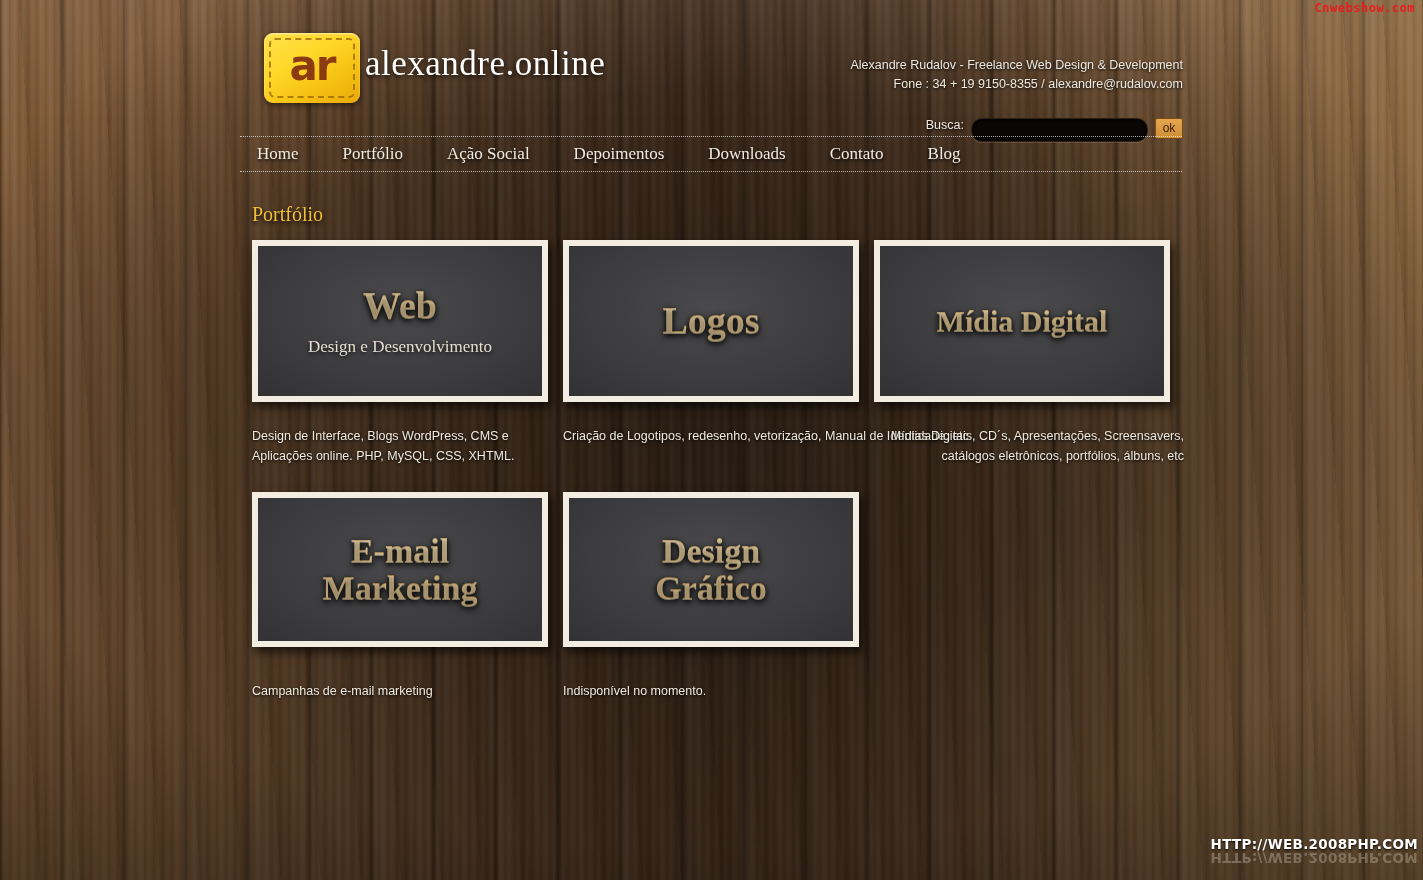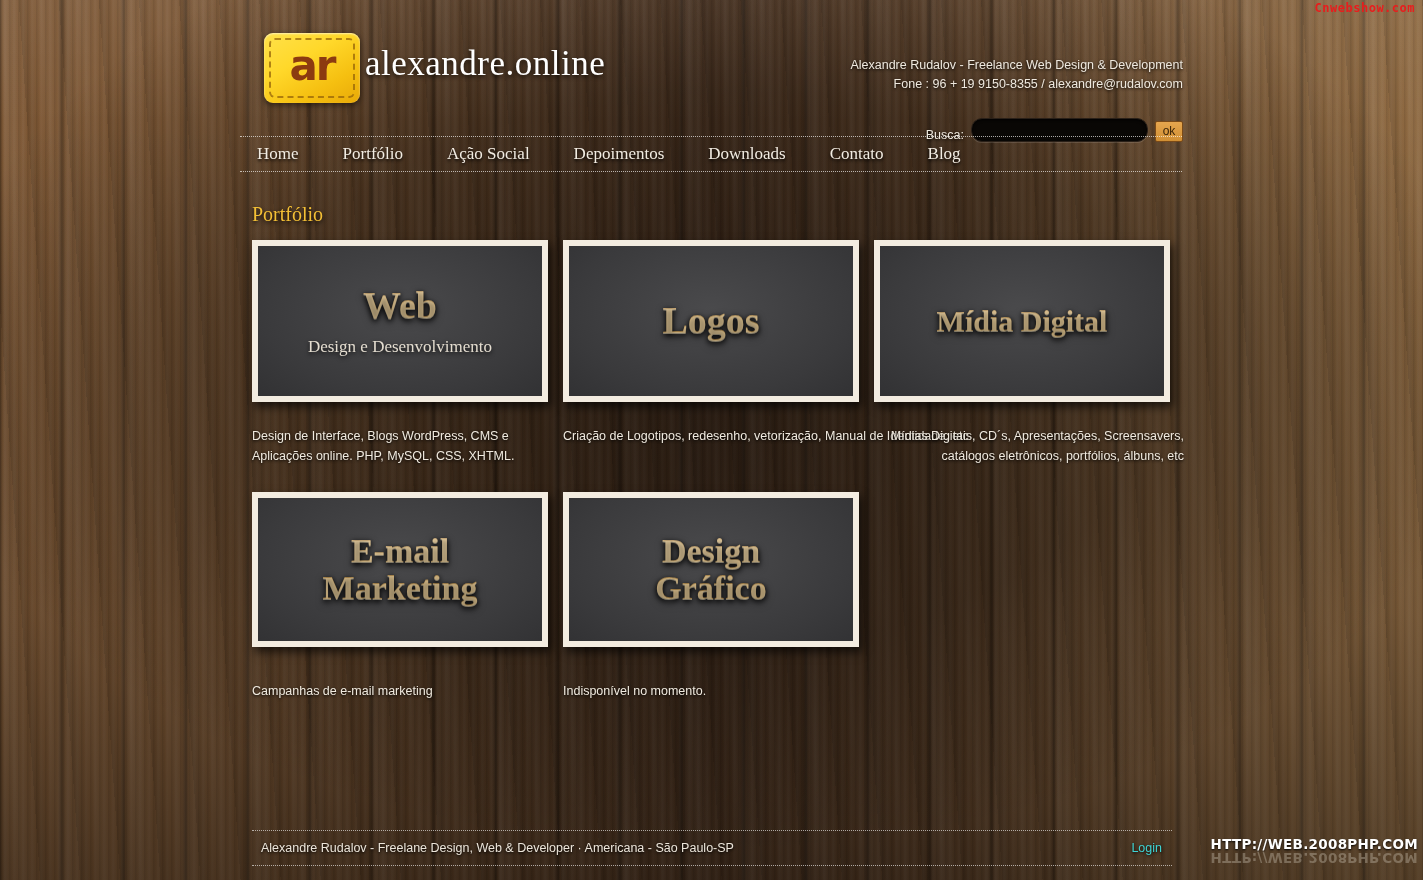--- a/index.html
+++ b/index.html
@@ -61,21 +61,21 @@
   }
   #brand .tag{
     font-family:"Liberation Serif", serif;font-size:17px;color:#e8e2d6;
     margin-top:3px;text-shadow:0 2px 3px rgba(0,0,0,0.8);
   }
   #contact{
     position:absolute;right:2px;top:36px;text-align:right;
     font-size:12.5px;color:#efe9df;line-height:1.55;
     text-shadow:0 1px 3px rgba(0,0,0,0.9);white-space:nowrap;
   }
-  #search-row{position:absolute;right:2px;top:98px;display:flex;align-items:flex-end;gap:7px;}
+  #search-row{position:absolute;right:2px;top:98px;display:flex;align-items:flex-start;gap:7px;}
   #search-label{font-size:12.5px;color:#efe9df;text-shadow:0 1px 3px rgba(0,0,0,0.9);}
   #search-input{
     width:155px;height:22px;border-radius:11px;border:1px solid #2a2018;
     background:#090705;color:#e8e0d2;font-size:12px;padding:0 10px;outline:none;
     font-family:"Liberation Sans", sans-serif;
     box-shadow:inset 0 1px 3px rgba(0,0,0,0.9), 0 1px 0 rgba(255,255,255,0.12);
   }
   #search-ok{
     width:28px;height:21px;border:1px solid #7a4a18;border-radius:2px;
     background:linear-gradient(180deg,#e6a64e 0%,#d08f34 100%);
@@ -192,21 +192,21 @@
       <div class="dash"></div>
       <div class="mark">ar</div>
     </div>
 
     <div id="brand">
       <div class="name">alexandre.online</div>
     </div>
 
     <div id="contact">
       <div>Alexandre Rudalov - Freelance Web Design &amp; Development</div>
-      <div>Fone : 96 + 19 9150-8355 / alexandre@rudalov.com</div>
+      <div>Fone : 34 + 19 9150-8355 / alexandre@rudalov.com</div>
     </div>
 
     <div id="search-row">
       <span id="search-label">Busca:</span>
       <input id="search-input" type="text" value="" style="">
       <button id="search-ok">ok</button>
     </div>
   </div>
 
   <div id="nav">
@@ -255,24 +255,20 @@
     <div class="card c5">
       <div class="inner">
         <div class="title two-line" style="max-width:160px;">Design Gráfico</div>
       </div>
     </div>
 
     <div class="desc d4">Campanhas de e-mail marketing</div>
     <div class="desc d5">Indisponível no momento.</div>
   </div>
 
-  <div id="footer">
-    <span class="copy">Alexandre Rudalov - Freelane Design, Web &amp; Developer · Americana - São Paulo-SP</span>
-    <a href="#" class="login">Login</a>
-  </div>
 
   <div id="wm-top">Cnwebshow.com</div>
   <div id="wm-bottom">
     <span class="a">HTTP://WEB.2008PHP.COM</span>
     <span class="b">HTTP://WEB.2008PHP.COM</span>
   </div>
 
 </div>
 
 </body></html>

